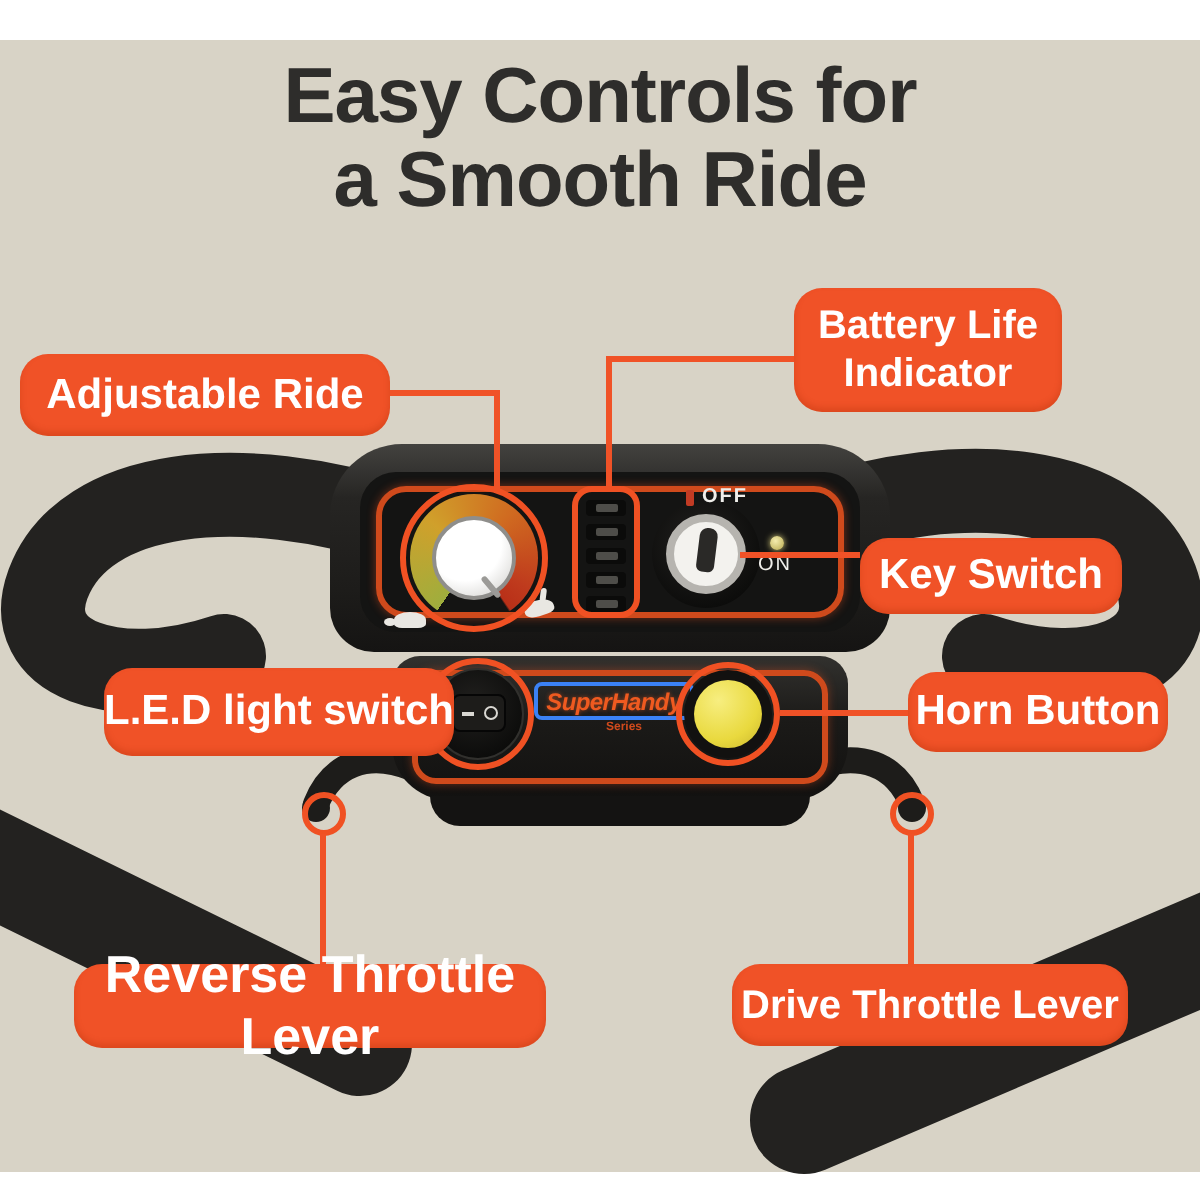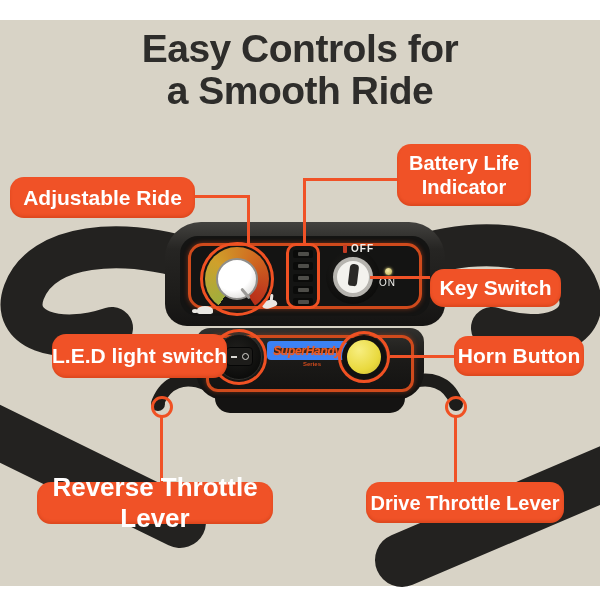--- a/index.html
+++ b/index.html
@@ -67,21 +67,21 @@
   
   .ring.rocker-ring { left:211px; top:329px; width:56px; height:56px; }
   .rocker-circle { position:absolute; left:216px; top:334px; width:46px; height:46px; border-radius:50%;
                    background:radial-gradient(circle at 45% 38%, #21201e, #0c0c0b 75%); border:1px solid #31302d; z-index:3; }
   .rocker { position:absolute; left:226px; top:347px; width:27px; height:19px; background:#1d1c1a;
             border:1px solid #060606; border-radius:4px; z-index:3; }
   .rocker-dash { position:absolute; left:231px; top:356px; width:6px; height:2px; background:#d9d7d2; z-index:3; }
   .rocker-o { position:absolute; left:242px; top:353px; width:7px; height:7px; border:1.5px solid #d9d7d2;
               border-radius:50%; z-index:3; }
   .logo-box { position:absolute; left:267px; top:341px; width:80px; height:19px; z-index:3;
-              border:7px solid #3b82f6; border-radius:4px; display:flex; align-items:center; justify-content:center; }
+              border:2px solid #3b82f6; border-radius:4px; display:flex; align-items:center; justify-content:center; }
   .logo-text { font-size:12px; font-weight:bold; font-style:italic; color:#ef5a20; letter-spacing:-0.3px;
                text-shadow:0 0 2px rgba(240,90,32,.6); }
   .logo-sub { position:absolute; left:303px; top:361px; font-size:6px; font-weight:bold; color:#cf4a1c; z-index:3; }
   .ring.horn-ring { left:338px; top:331px; width:52px; height:52px; }
   .horn-dark { position:absolute; left:342px; top:335px; width:44px; height:44px; border-radius:50%;
                background:#121110; z-index:3; }
   .horn-btn { position:absolute; left:347px; top:340px; width:34px; height:34px; border-radius:50%; z-index:3;
               background:radial-gradient(circle at 36% 30%, #f7ee80, #e9d93e 62%, #c9b52e); }
 
   

